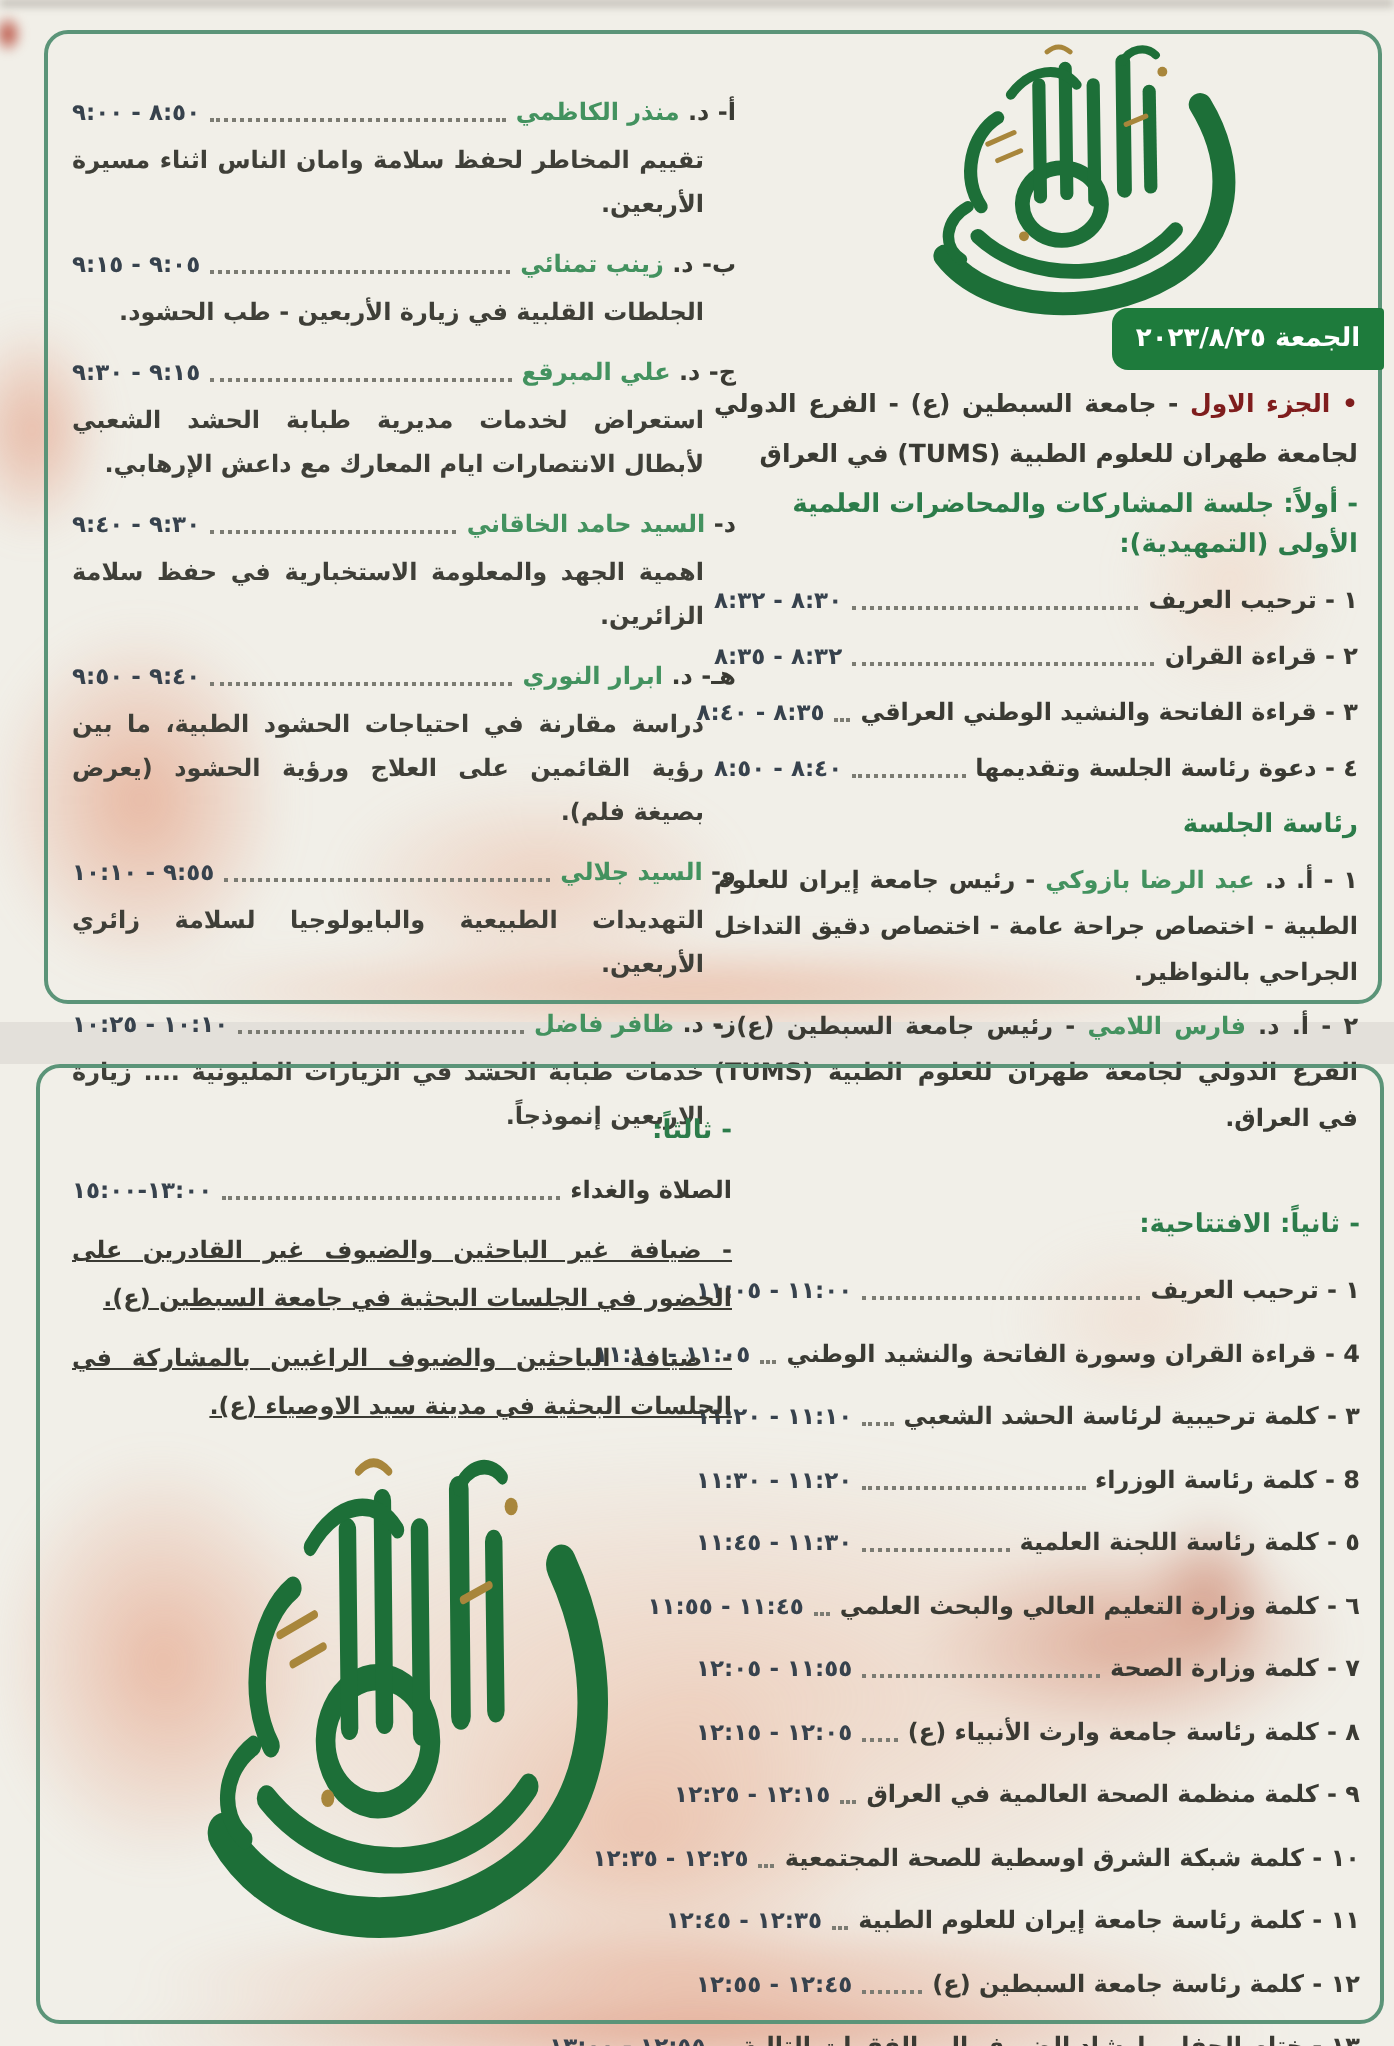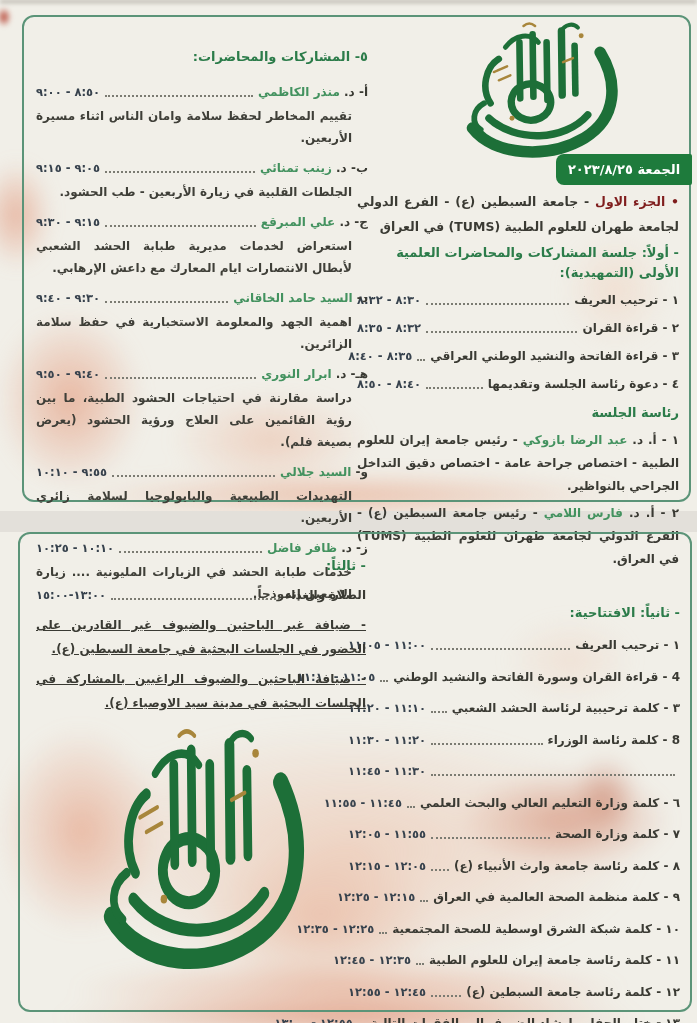--- a/index.html
+++ b/index.html
@@ -158,21 +158,20 @@
 
     <div class="list">
 
         <p class="chair"><span>١ - أ. د.</span> <span class="name">عبد الرضا بازوكي</span><span> - رئيس جامعة إيران للعلوم الطبية - اختصاص جراحة عامة - اختصاص دقيق التداخل الجراحي بالنواظير.</span></p>
 
         <p class="chair"><span>٢ - أ. د.</span> <span class="name">فارس اللامي</span><span> - رئيس جامعة السبطين (ع) - الفرع الدولي لجامعة طهران للعلوم الطبية (TUMS) في العراق.</span></p>
       </div>
   </div>
 
   <div class="col left-col">
-    <h3 class="ghead">٥- المشاركات والمحاضرات:</h3>
 
     <div class="list">
 
         <div class="sp">
           <div class="row">
             <span class="lbl"><span class="pfx">أ- د.</span> <span class="name">منذر الكاظمي</span></span>
             <span class="dots"></span>
             <span class="time">٨:٥٠ - ٩:٠٠</span>
           </div>
           <div class="desc">تقييم المخاطر لحفظ سلامة وامان الناس اثناء مسيرة الأربعين.</div>
@@ -260,20 +259,21 @@
           <span class="time">١١:١٠ - ١١:٢٠</span>
         </div>
 
         <div class="row">
           <span class="lbl">8 - كلمة رئاسة الوزراء</span>
           <span class="dots"></span>
           <span class="time">١١:٢٠ - ١١:٣٠</span>
         </div>
 
         <div class="row">
+          <span class="lbl">٥ - كلمة رئاسة اللجنة العلمية</span>
           <span class="dots"></span>
           <span class="time">١١:٣٠ - ١١:٤٥</span>
         </div>
 
         <div class="row">
           <span class="lbl">٦ - كلمة وزارة التعليم العالي والبحث العلمي</span>
           <span class="dots"></span>
           <span class="time">١١:٤٥ - ١١:٥٥</span>
         </div>
 

